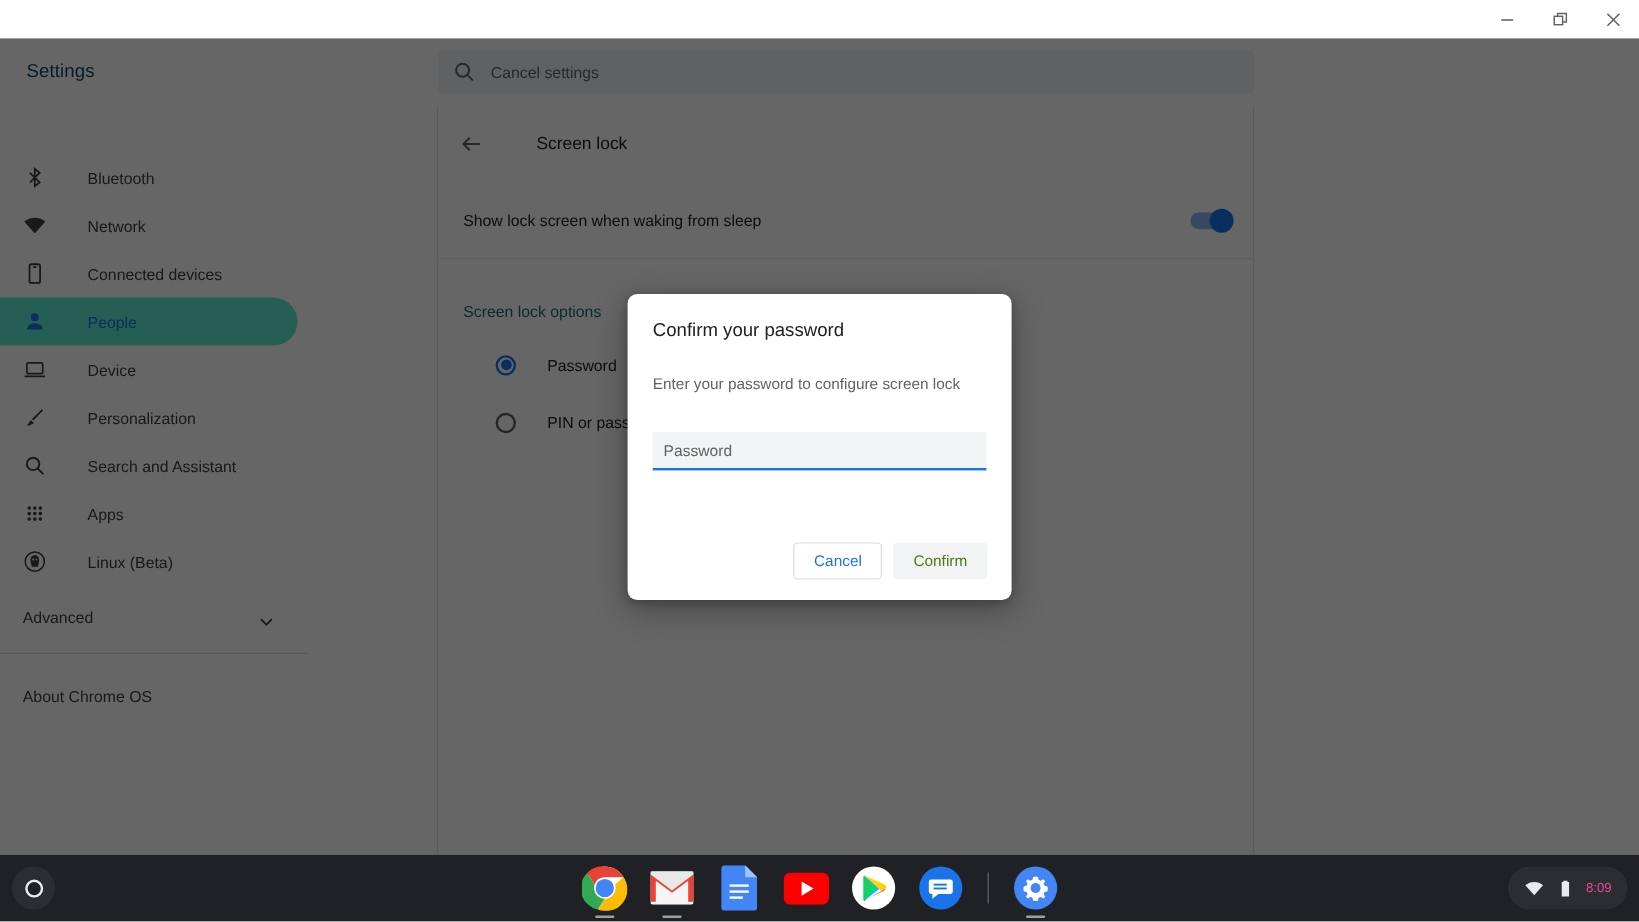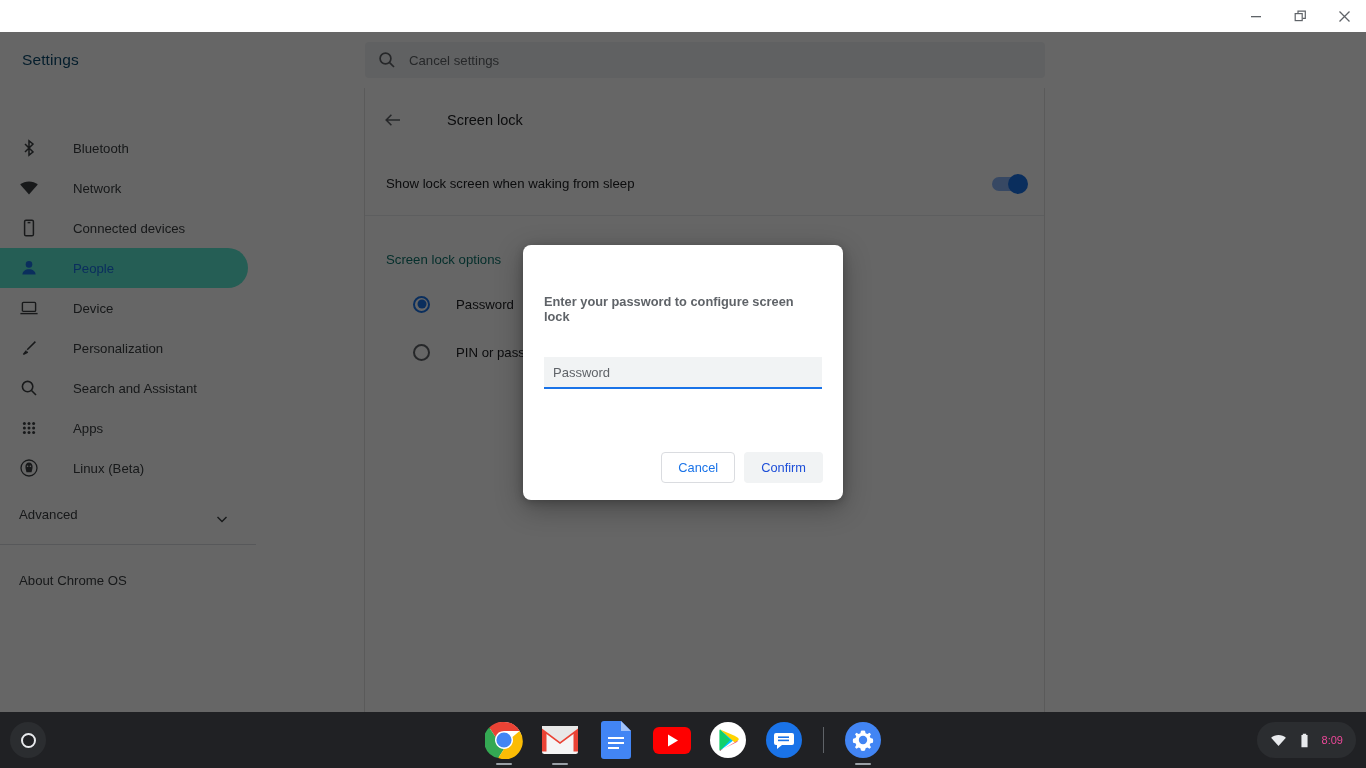--- a/index.html
+++ b/index.html
@@ -139,39 +139,39 @@
 
   
   .dialog {
     position: absolute; left: 523px; top: 245px;
     width: 320px; height: 255px;
     background: #ffffff; border-radius: 8px;
     box-shadow: 0 8px 28px rgba(0,0,0,.30), 0 2px 8px rgba(0,0,0,.22);
     padding: 22px 21px 0 21px;
   }
   .dlg-title { font-size: 15.5px; color: #202124; }
-  .dlg-sub { margin-top: 27px; font-size: 12.8px; color: #5f6368; font-weight: bold; }
+  .dlg-sub { margin-top: 27px; font-size: 12.8px; color: #5f6368; }
   .pw-field {
     margin-top: 33px; height: 32px;
     background: #f1f3f4;
     border-bottom: 2px solid #1a73e8;
     display: flex; align-items: center; padding: 0 9px;
   }
   .pw-ph { font-size: 13px; color: #5f6368; }
   .dlg-actions {
     position: absolute; right: 20px; bottom: 17px;
     display: flex; align-items: center; gap: 9px;
   }
   .btn {
     height: 31px; border-radius: 4px; font-size: 12.8px;
     display: flex; align-items: center; justify-content: center;
     padding: 0 16px;
   }
   .btn-cancel { background: #fff; border: 1px solid #dadce0; color: #1a73e8; }
-  .btn-confirm { background: #f1f3f4; border: 1px solid transparent; color: #1d4ed8; }
+  .btn-confirm { background: #f1f3f4; border: 1px solid transparent; color: #4d7c0f; }
 
   
   .shelf {
     position: absolute; left: 0; top: 712px; width: 1366px; height: 56px;
     background: #202124;
   }
   .launcher {
     position: absolute; left: 10px; top: 722px;
     width: 36px; height: 36px; border-radius: 50%;
     background: #2b2d30;
@@ -387,20 +387,21 @@
           <span class="radio"></span>
           <span class="radio-label">PIN or password</span>
         </div>
       </div>
     </div>
   </div>
 
   <div class="scrim"></div>
 
   <div class="dialog">
+    <div class="dlg-title">Confirm your password</div>
     <div class="dlg-sub">Enter your password to configure screen lock</div>
     <div class="pw-field">
       <span class="pw-ph">Password</span>
     </div>
     <div class="dlg-actions">
       <div class="btn btn-cancel">Cancel</div>
       <div class="btn btn-confirm">Confirm</div>
     </div>
   </div>
 

